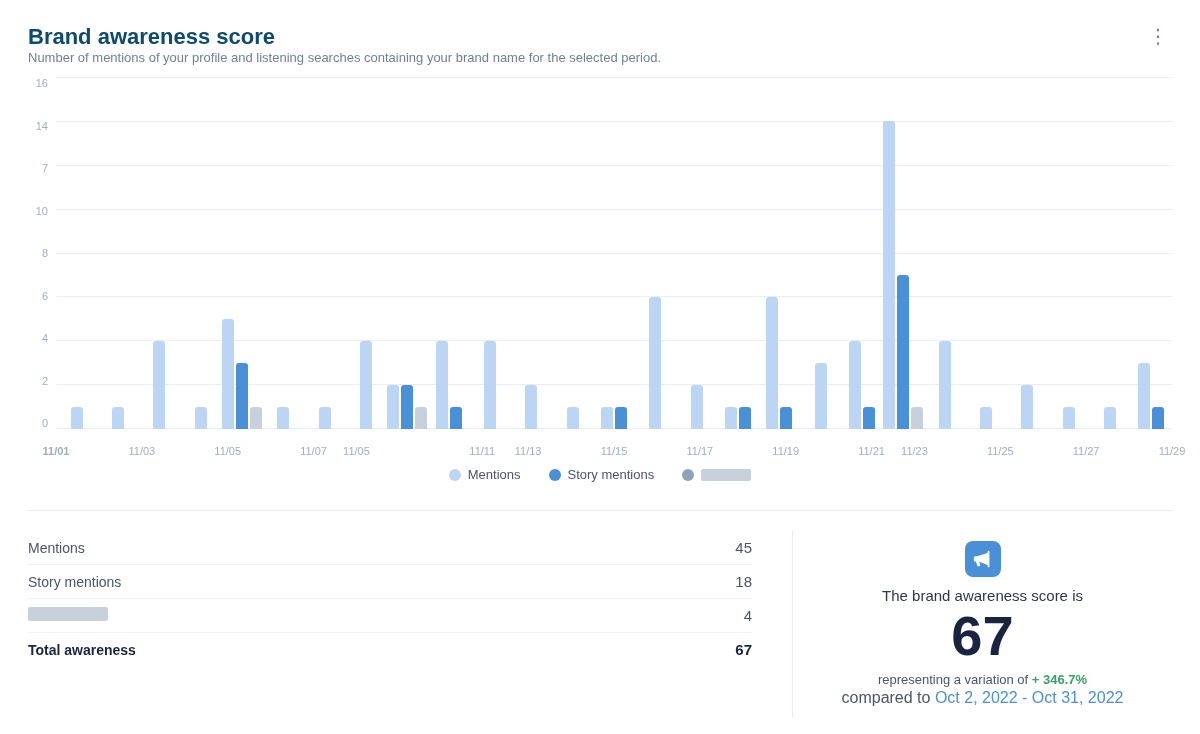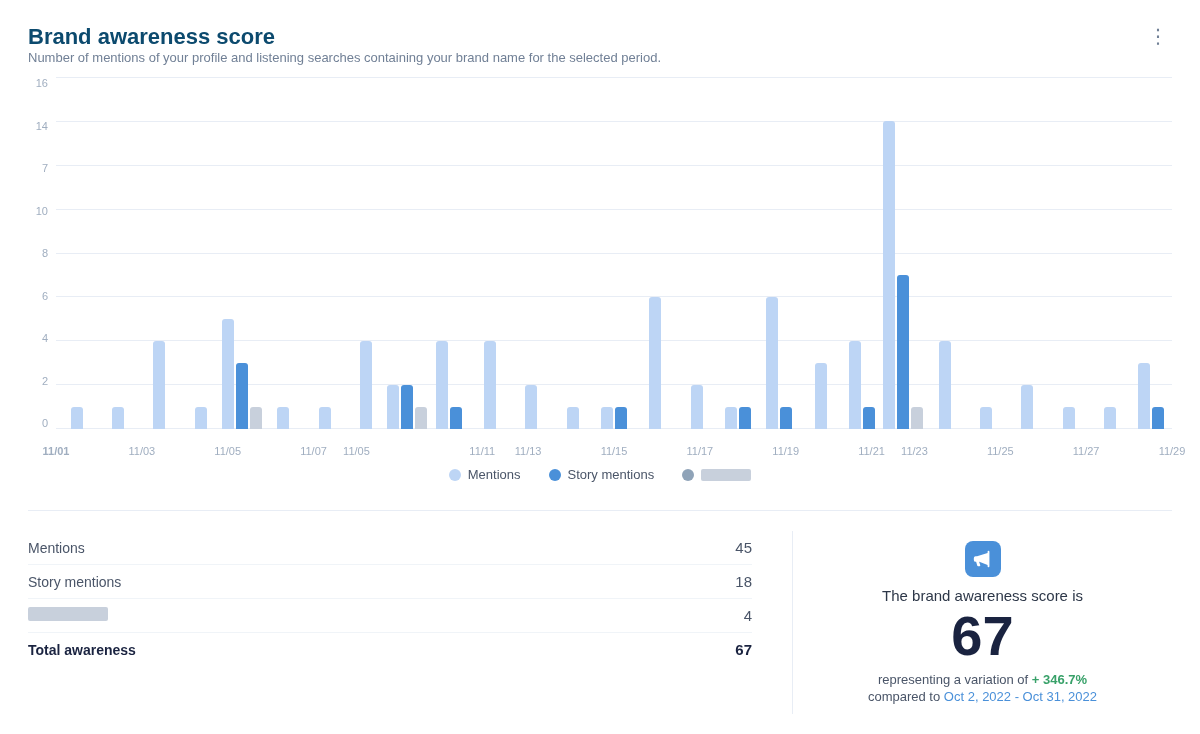--- a/index.html
+++ b/index.html
@@ -42,21 +42,21 @@
     .stat-value.bold { font-weight: 700; color: #1a2340; }
     .stat-label-rect { width: 80px; height: 14px; background: #c8d0dc; border-radius: 2px; display: inline-block; }
 
     .stats-right { width: 380px; display: flex; flex-direction: column; align-items: center; justify-content: center; text-align: center; padding: 10px 20px; border-left: 1px solid #e8edf5; }
     .megaphone-icon { width: 36px; height: 36px; background: #4a90d9; border-radius: 8px; display: flex; align-items: center; justify-content: center; margin-bottom: 10px; }
     .megaphone-icon svg { width: 22px; height: 22px; fill: #fff; }
     .brand-text { font-size: 15px; color: #2d3748; margin-bottom: 4px; }
     .brand-score { font-size: 56px; font-weight: 800; color: #1a2340; line-height: 1; margin-bottom: 8px; }
     .variation-row { font-size: 13px; color: #4a5568; margin-bottom: 2px; }
     .variation-pct { color: #38a169; font-weight: 600; }
-    .compared-row { font-size: 13px; color: #4a5568; }
+    .compared-row { font-size: 16px; color: #4a5568; }
     .compared-date { color: #4a90d9; font-weight: 500; }
   </style>
 </head>
 <body>
 
 <div class="container">
   <div class="header">
     <div>
       <div class="title">Brand awareness score</div>
       <div class="subtitle">Number of mentions of your profile and listening searches containing your brand name for the selected period.</div>

